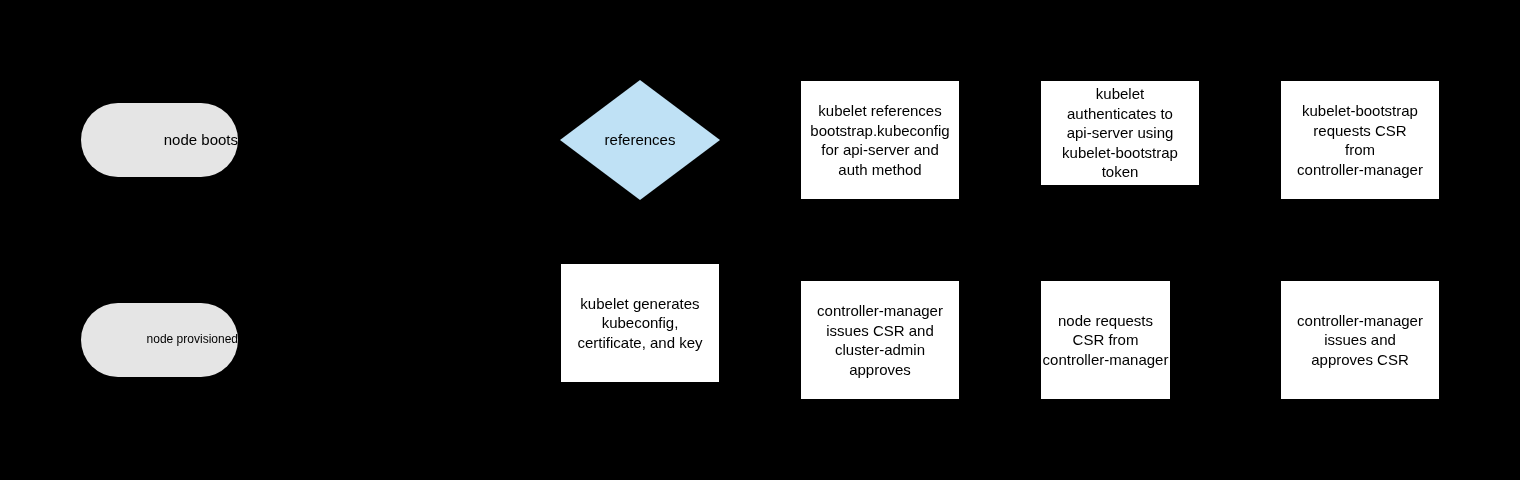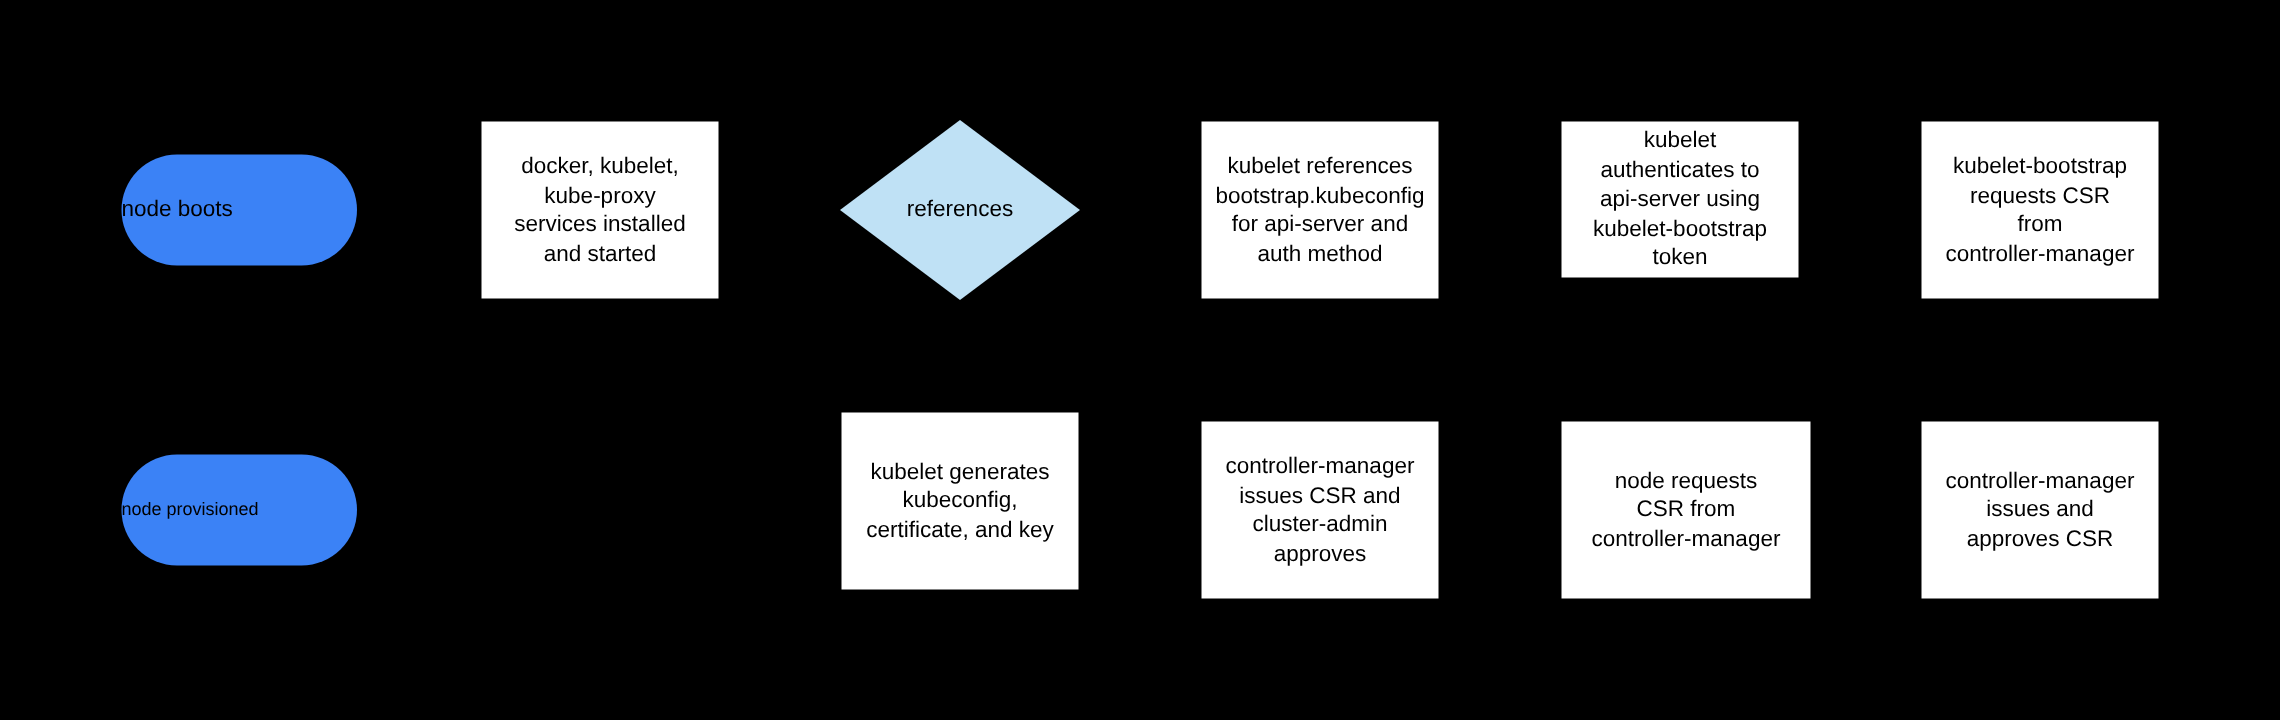--- a/index.html
+++ b/index.html
@@ -26,25 +26,25 @@
     text-align: center;
     color: #000000;
     line-height: 1.30;
     white-space: pre-line;
     pointer-events: none;
   }
 
   
   .pill {
     position: absolute;
-    background: #3b82f6;
+    background: #e5e5e5;
     border-radius: 40px;
     display: flex;
     align-items: center;
-    justify-content: flex-start;
+    justify-content: flex-end;
     box-sizing: border-box;
   }
   .pill .node-label {
     font-size: 15px;
   }
   .pill.tight .node-label {
     font-size: 12px;
   }
 
   
@@ -92,26 +92,20 @@
 </style>
 </head>
 <body>
 
 <div id="canvas">
 
   <div class="pill" style="left:81px; top:103px; width:157px; height:74px;">
     <span class="node-label">node boots</span>
   </div>
 
-  <div class="box" style="left:321px; top:81px; width:158px; height:118px;">
-    <span class="node-label">docker, kubelet,
-kube-proxy
-services installed
-and started</span>
-  </div>
 
   <div class="diamond-wrap" style="left:560px; top:80px; width:160px; height:120px;">
     <div class="diamond-shape"></div>
     <span class="node-label">references</span>
   </div>
 
   <div class="box overflow" style="left:801px; top:81px; width:158px; height:118px;">
     <span class="node-label">kubelet references
 bootstrap.kubeconfig
 for api-server and
@@ -131,34 +125,34 @@
 requests CSR
 from
 controller-manager</span>
   </div>
 
   <div class="pill tight" style="left:81px; top:303px; width:157px; height:74px;">
     <span class="node-label">node provisioned</span>
   </div>
 
 
-  <div class="box" style="left:561px; top:275px; width:158px; height:118px;">
+  <div class="box" style="left:561px; top:264px; width:158px; height:118px;">
     <span class="node-label">kubelet generates
 kubeconfig,
 certificate, and key</span>
   </div>
 
   <div class="box" style="left:801px; top:281px; width:158px; height:118px;">
     <span class="node-label">controller-manager
 issues CSR and
 cluster-admin
 approves</span>
   </div>
 
-  <div class="box" style="left:1041px; top:281px; width:166px; height:118px;">
+  <div class="box" style="left:1041px; top:281px; width:129px; height:118px;">
     <span class="node-label">node requests
 CSR from
 controller-manager</span>
   </div>
 
   <div class="box" style="left:1281px; top:281px; width:158px; height:118px;">
     <span class="node-label">controller-manager
 issues and
 approves CSR</span>
   </div>

